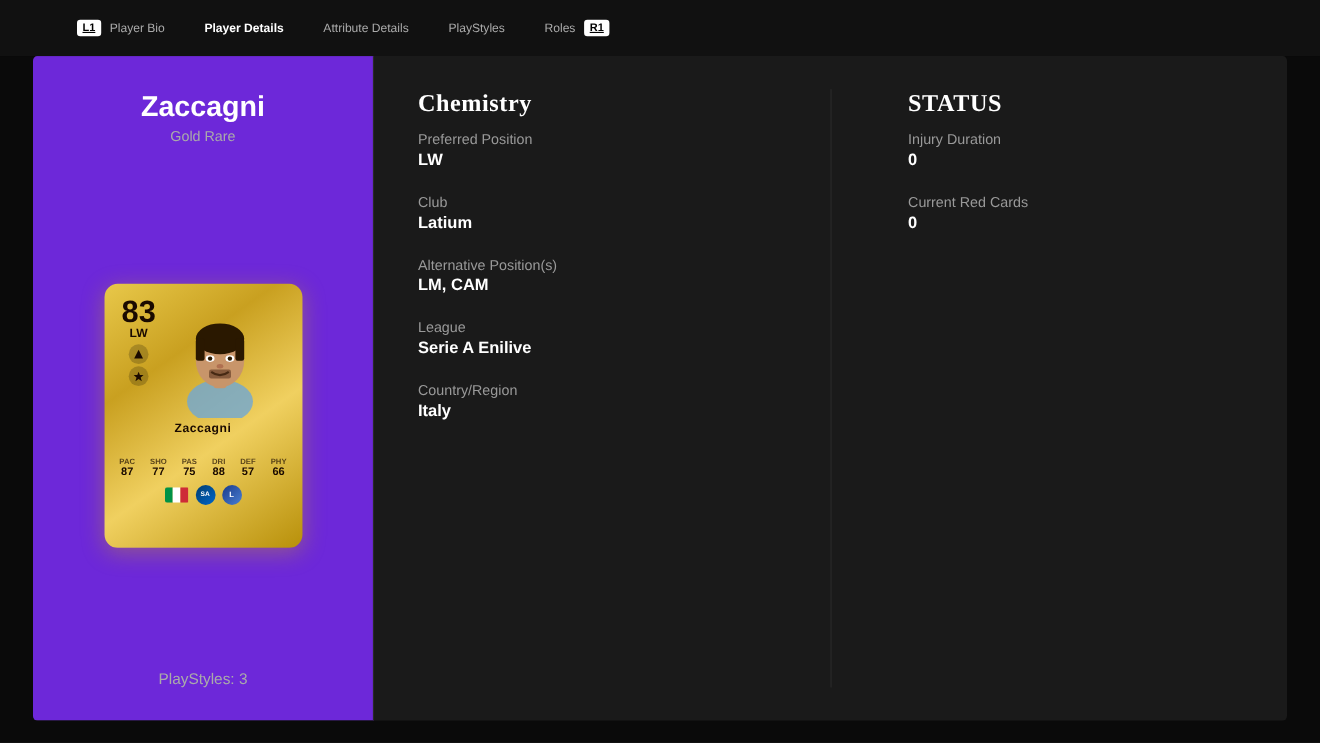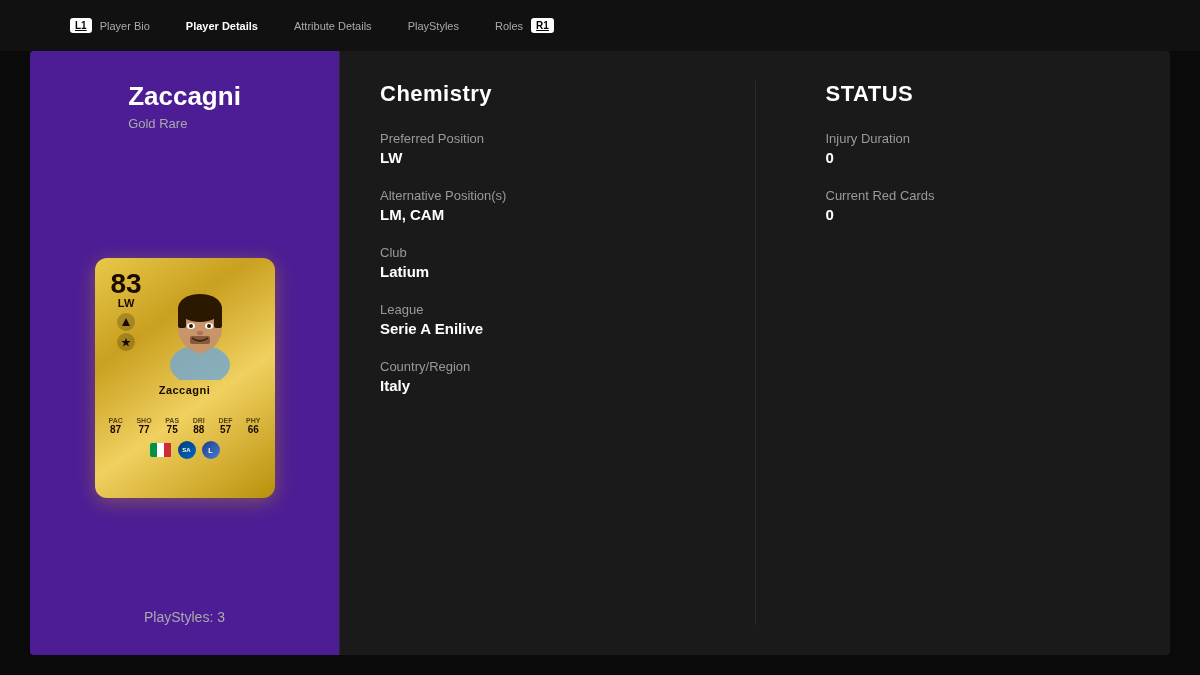--- a/index.html
+++ b/index.html
@@ -54,41 +54,41 @@
       background: #1a1a1a;
       margin: 0 30px 20px 30px;
       border-radius: 4px;
       overflow: hidden;
     }
 
     
     .left-panel {
       width: 310px;
       min-width: 310px;
-      background: #4c1d95;
+      background: #6d28d9;
       display: flex;
       flex-direction: column;
       align-items: center;
       justify-content: space-between;
       padding: 30px 20px 30px 20px;
       border-right: 1px solid #2a2a2a;
     }
 
     .player-name-top {
       color: #fff;
       font-size: 26px;
       font-weight: 700;
       text-align: center;
       margin-bottom: 4px;
     }
 
     .player-rarity {
       color: #aaa;
       font-size: 13px;
-      text-align: left;
+      text-align: center;
       margin-bottom: 16px;
     }
 
     
     .fifa-card {
       width: 180px;
       height: 240px;
       background: linear-gradient(145deg, #e8c84a 0%, #c9a020 30%, #f0d060 60%, #b8900a 100%);
       border-radius: 12px;
       position: relative;
@@ -225,22 +225,23 @@
     }
 
     .section {
       flex: 1;
     }
 
     .section-title {
       color: #fff;
       font-size: 22px;
       font-weight: 700;
-      margin-bottom: 24px;
+      margin-bottom: 12px;
       letter-spacing: 0.5px;
+      font-family: Liberation Serif, serif;
     }
 
     .detail-row {
       margin-bottom: 22px;
     }
 
     .detail-label {
       color: #999;
       font-size: 13px;
       margin-bottom: 3px;
@@ -386,30 +387,30 @@
     <div class="section">
       <div class="section-title">Chemistry</div>
 
 
       <div class="detail-row">
         <div class="detail-label">Preferred Position</div>
         <div class="detail-value">LW</div>
       </div>
 
       <div class="detail-row">
+        <div class="detail-label">Club</div>
+        <div class="detail-value">Latium</div>
+      </div>
+
+      <div class="detail-row">
         <div class="detail-label">Alternative Position(s)</div>
         <div class="detail-value">LM, CAM</div>
       </div>
 
       <div class="detail-row">
-        <div class="detail-label">Club</div>
-        <div class="detail-value">Latium</div>
-      </div>
-
-      <div class="detail-row">
         <div class="detail-label">League</div>
         <div class="detail-value">Serie A Enilive</div>
       </div>
 
       <div class="detail-row">
         <div class="detail-label">Country/Region</div>
         <div class="detail-value">Italy</div>
       </div>
     </div>
 

